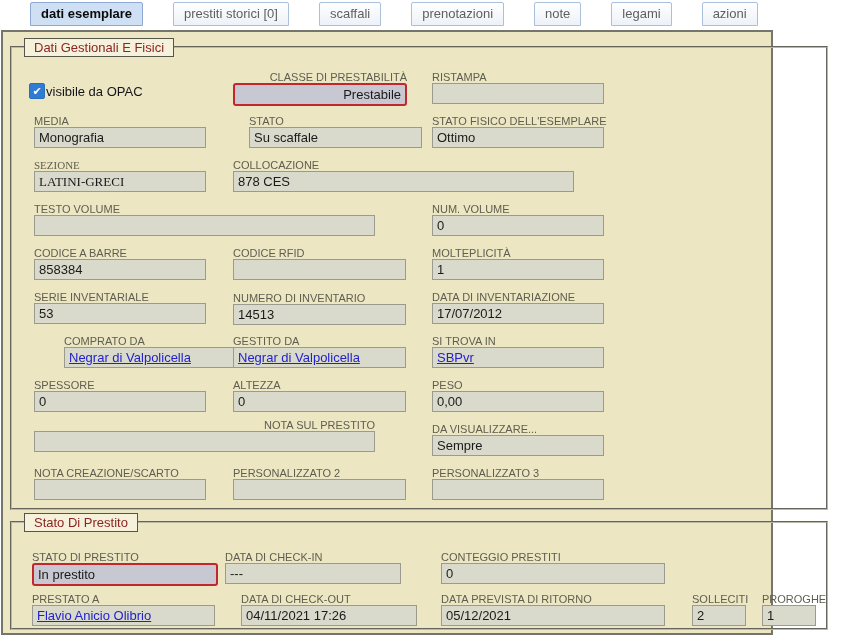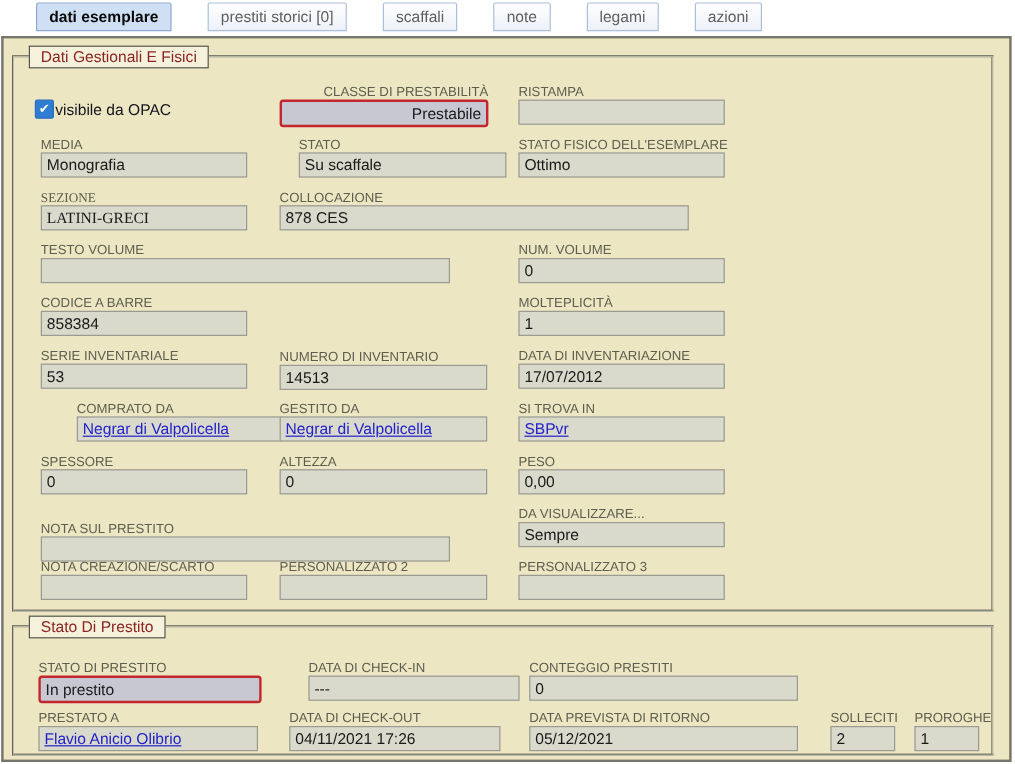--- a/index.html
+++ b/index.html
@@ -14,21 +14,21 @@
     height:24px;line-height:22px;padding:0 10px;font-size:13px;color:#5f5f5f;
     background:linear-gradient(#ffffff,#edf1f8);
     border:1px solid #aabfdb;border-radius:2px 2px 0 0;box-sizing:border-box;
     white-space:nowrap;cursor:pointer;margin-left:28px;
   }
   .tab.active{
     background:#cfe0f5;color:#0a0a0a;font-weight:bold;border-color:#8da9d1;
   }
   
   .panel{
-    position:absolute;left:1px;top:30px;width:842px;height:605px;
+    position:absolute;left:1px;top:30px;width:772px;height:605px;
     background:#ece6c2;border:2px solid #75756d;box-sizing:border-box;
   }
   .fieldset{position:absolute;border:2px groove #b9b9aa;box-sizing:border-box;}
   .fs1{left:7px;top:14px;width:818px;height:464px;}
   .fs2{left:7px;top:489px;width:818px;height:109px;}
   .legend{
     position:absolute;top:-10px;left:12px;background:#f6f1da;border:1px solid #55554c;
     padding:1px 9px;font-size:13px;color:#8b2424;white-space:nowrap;
   }
   
@@ -52,20 +52,21 @@
     color:#ffffff;font-size:11px;line-height:14px;text-align:center;margin-right:1px;cursor:pointer;
   }
 </style>
 </head>
 <body>
 
 <div class="tabbar">
   <div class="tab active">dati esemplare</div>
   <div class="tab">prestiti storici [0]</div>
   <div class="tab">scaffali</div>
+  <div class="tab">prenotazioni</div>
   <div class="tab">note</div>
   <div class="tab">legami</div>
   <div class="tab">azioni</div>
 </div>
 
 <div class="panel">
 
   <div class="fieldset fs1">
     <span class="legend">Dati Gestionali E Fisici</span>
 
@@ -111,20 +112,24 @@
     </div>
     <div class="field" style="left:420px;top:155px;width:172px;">
       <div class="flabel">NUM. VOLUME</div>
       <div class="fvalue">0</div>
     </div>
 
     <div class="field" style="left:22px;top:199px;width:172px;">
       <div class="flabel">CODICE A BARRE</div>
       <div class="fvalue">858384</div>
     </div>
+    <div class="field" style="left:221px;top:199px;width:173px;">
+      <div class="flabel">CODICE RFID</div>
+      <div class="fvalue"></div>
+    </div>
     <div class="field" style="left:420px;top:199px;width:172px;">
       <div class="flabel">MOLTEPLICITÀ</div>
       <div class="fvalue">1</div>
     </div>
 
     <div class="field" style="left:22px;top:243px;width:172px;">
       <div class="flabel">SERIE INVENTARIALE</div>
       <div class="fvalue">53</div>
     </div>
     <div class="field" style="left:221px;top:244px;width:173px;">
@@ -155,21 +160,21 @@
     </div>
     <div class="field" style="left:221px;top:331px;width:173px;">
       <div class="flabel">ALTEZZA</div>
       <div class="fvalue">0</div>
     </div>
     <div class="field" style="left:420px;top:331px;width:172px;">
       <div class="flabel">PESO</div>
       <div class="fvalue">0,00</div>
     </div>
 
-    <div class="field" style="left:22px;top:387px;width:341px;">
+    <div class="field" style="left:22px;top:371px;width:341px;text-align:right;">
       <div class="flabel">NOTA SUL PRESTITO</div>
       <div class="fvalue"></div>
     </div>
     <div class="field" style="left:420px;top:375px;width:172px;">
       <div class="flabel">DA VISUALIZZARE...</div>
       <div class="fvalue">Sempre</div>
     </div>
 
     <div class="field" style="left:22px;top:419px;width:172px;">
       <div class="flabel">NOTA CREAZIONE/SCARTO</div>
@@ -185,21 +190,21 @@
     </div>
   </div>
 
   <div class="fieldset fs2">
     <span class="legend">Stato Di Prestito</span>
 
     <div class="field" style="left:20px;top:28px;width:186px;">
       <div class="flabel">STATO DI PRESTITO</div>
       <div class="fvalue hl">In prestito</div>
     </div>
-    <div class="field" style="left:245px;top:28px;width:176px;">
+    <div class="field" style="left:213px;top:28px;width:176px;">
       <div class="flabel">DATA DI CHECK-IN</div>
       <div class="fvalue">---</div>
     </div>
     <div class="field" style="left:429px;top:28px;width:224px;">
       <div class="flabel">CONTEGGIO PRESTITI</div>
       <div class="fvalue">0</div>
     </div>
 
     <div class="field" style="left:20px;top:70px;width:183px;">
       <div class="flabel">PRESTATO A</div>

